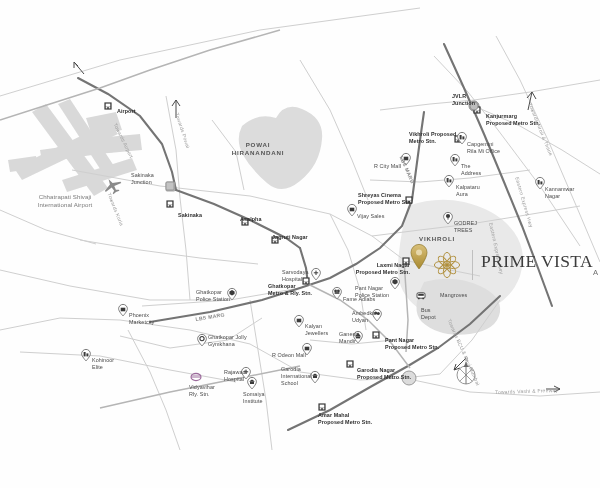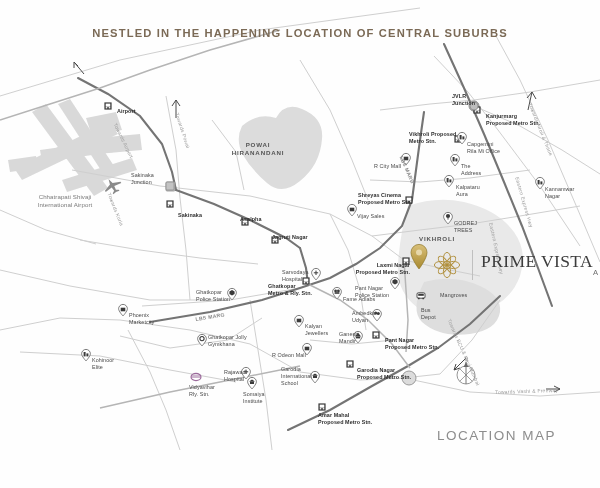--- a/index.html
+++ b/index.html
@@ -463,21 +463,20 @@
       <div class="lbl roadthin rot" style="left: 118px; top: 122px; transform: rotate(64deg);">Towards Airport</div>
       <div class="lbl roadthin rot" style="left: 112px; top: 192px; transform: rotate(68deg);">Towards Kurla</div>
       <div class="lbl roadthin rot" style="left: 180px; top: 112px; transform: rotate(72deg);">Towards Powai</div>
       <div class="lbl roadthin rot" style="left: 520px; top: 176px; transform: rotate(74deg);">Eastern Express Hwy</div>
       <div class="lbl roadthin rot" style="left: 494px; top: 222px; transform: rotate(78deg);">Eastern Express Hwy</div>
       <div class="lbl roadthin rot" style="left: 533px; top: 102px; transform: rotate(68deg);">Towards Airoli &amp; Thane</div>
       <div class="lbl roadthin rot" style="left: 452px; top: 318px; transform: rotate(66deg);">Towards BCU &amp; Navi Mumbai</div>
       <div class="lbl roadthin rot" style="left: 495px; top: 389px; transform: rotate(-2deg);">Towards Vashi &amp; Freeway</div>
     </div>
 
-  <div id="headline">NESTLED IN THE HAPPENING LOCATION OF CENTRAL SUBURBS</div>
 
   <div id="brand">
     <span class="mark">
       <svg viewBox="0 0 40 40" width="34" height="34">
         <g fill="none" stroke="#b08f3c" stroke-width="1.15">
           <circle cx="20" cy="20" r="4.6"></circle>
           <g>
             <ellipse cx="20" cy="12.4" rx="4.2" ry="7.2"></ellipse>
             <ellipse cx="20" cy="27.6" rx="4.2" ry="7.2"></ellipse>
             <ellipse cx="12.4" cy="20" rx="7.2" ry="4.2"></ellipse>
@@ -492,15 +491,14 @@
         </g>
       </svg>
     </span>
     <span class="rule"></span>
     <span class="words">
       <span class="name">PRIME VISTA</span>
       <span class="tag">A BLESSED LIFE</span>
     </span>
   </div>
 
-  <div id="caption">LOCATION MAP</div>
 
 </div>
 
 </body></html>

